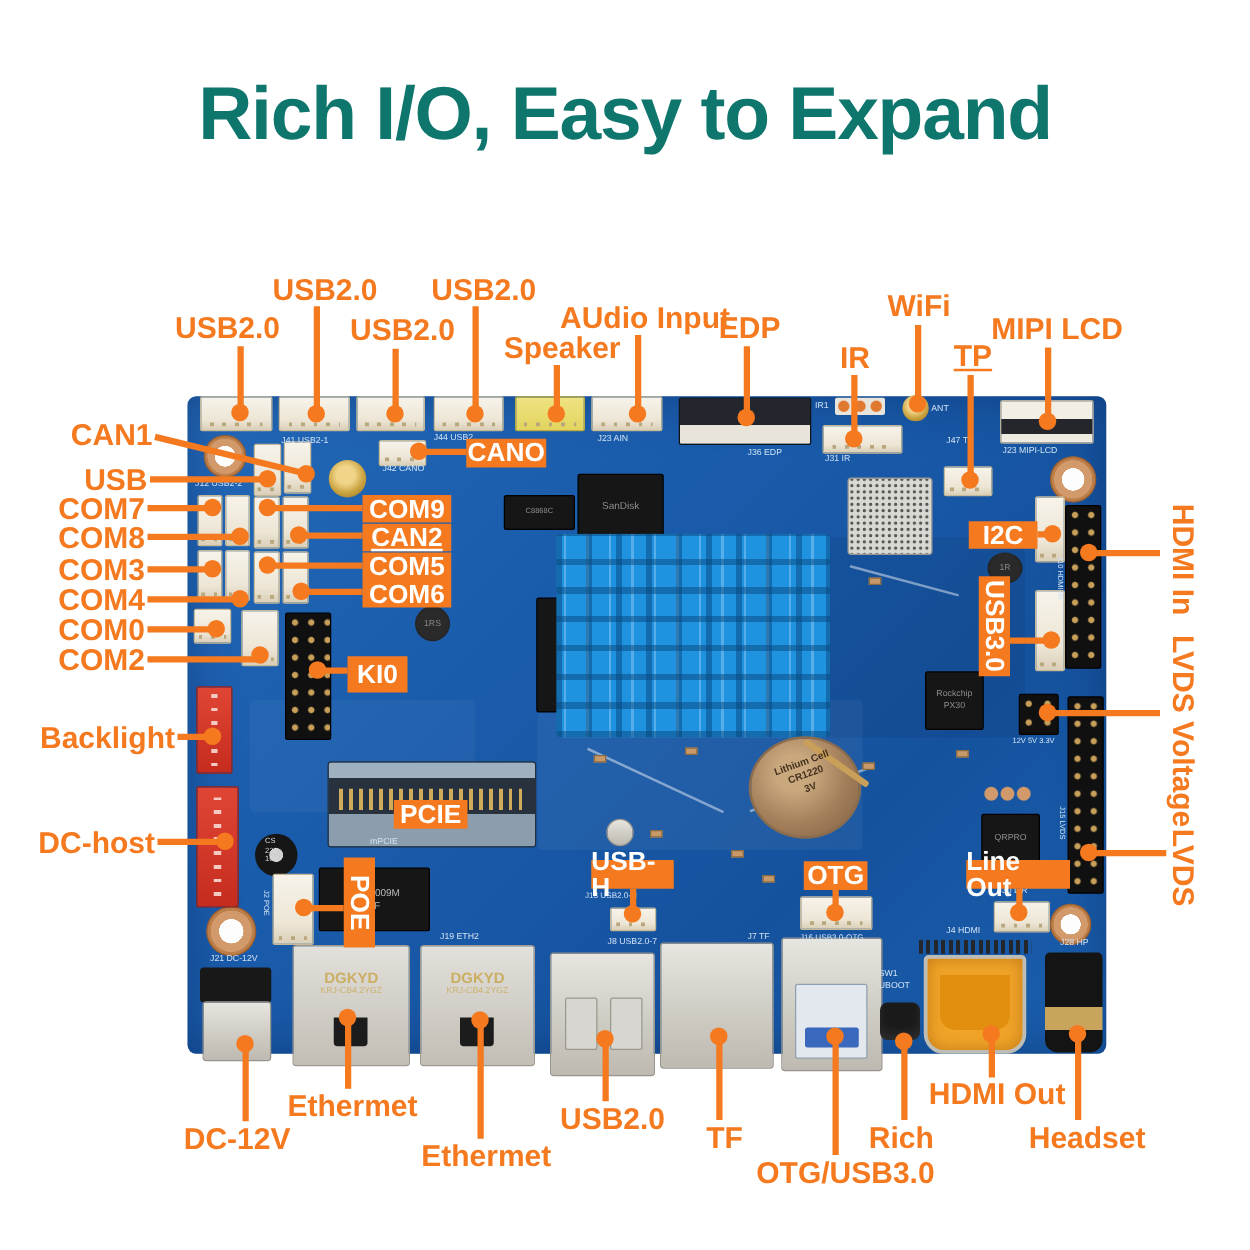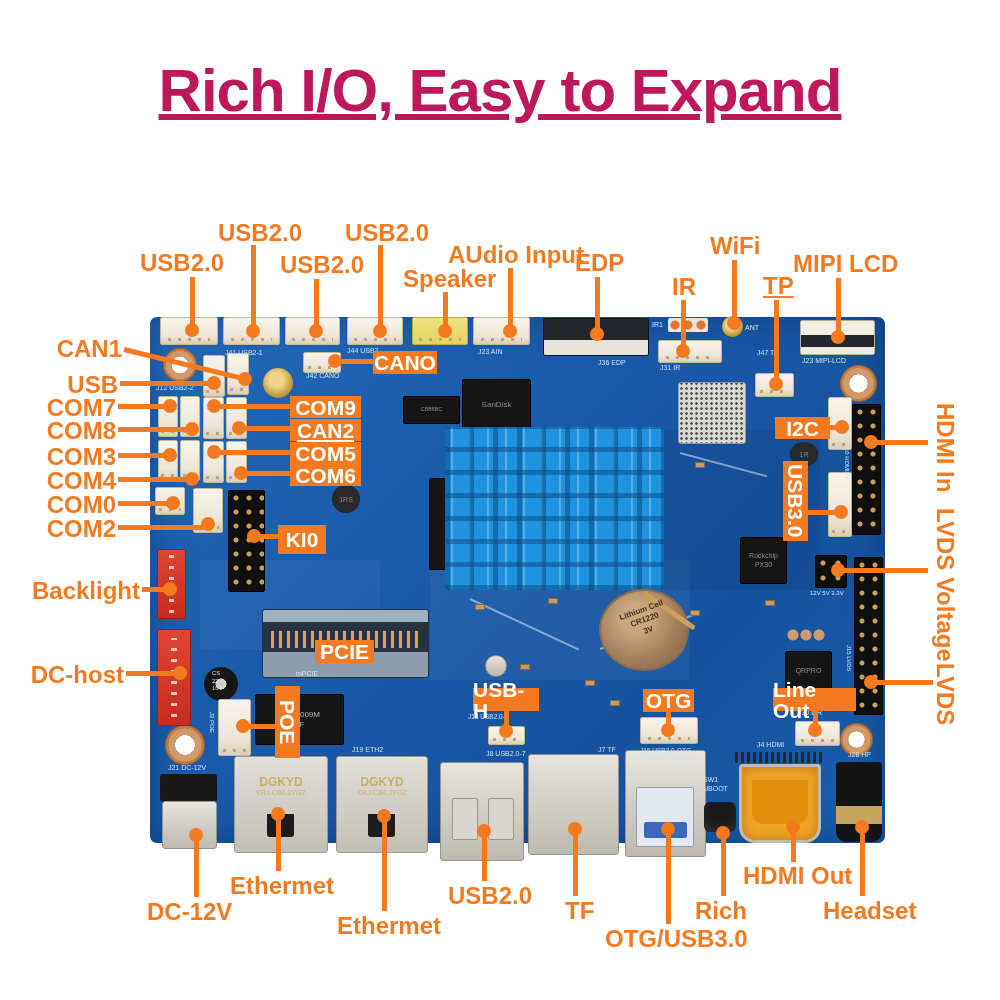--- a/index.html
+++ b/index.html
@@ -1,18 +1,18 @@
 <!DOCTYPE html>
 <html><head>
 <meta charset="utf-8">
 <style>
   html,body{margin:0;padding:0;background:#fff;}
   .stage{position:relative;width:1000px;height:1000px;background:#fff;font-family:"Liberation Sans",sans-serif;overflow:hidden;}
   .abs{position:absolute;}
-  .title{position:absolute;left:0;right:0;top:56px;text-align:center;font-size:60px;font-weight:bold;color:#be185d;letter-spacing:-1px;text-decoration:underline;}
+  .title{position:absolute;left:0;right:0;top:56px;text-align:center;font-size:60px;font-weight:bold;color:#0f766e;letter-spacing:-1px;}
   
   .lbl{position:absolute;color:#F4791F;font-weight:bold;font-size:24px;line-height:1;white-space:nowrap;z-index:6;}
   .lbl.r{text-align:right;}
   .vlbl{position:absolute;color:#F4791F;font-weight:bold;font-size:24px;line-height:1;white-space:nowrap;writing-mode:vertical-rl;z-index:6;}
   .badge{position:absolute;background:#F4791F;color:#fff;font-weight:bold;font-size:21px;display:flex;align-items:center;justify-content:center;line-height:1;z-index:6;}
   .vbadge{position:absolute;background:#F4791F;color:#fff;font-weight:bold;font-size:21px;display:flex;align-items:center;justify-content:center;writing-mode:vertical-rl;line-height:1;z-index:6;}
   .hl{position:absolute;height:5px;background:#F4791F;z-index:5;transform-origin:0 50%;}
   .vl{position:absolute;width:5px;background:#F4791F;z-index:5;}
   .dot{position:absolute;width:14px;height:14px;border-radius:50%;background:#F4791F;transform:translate(-50%,-50%);z-index:5;}
   

